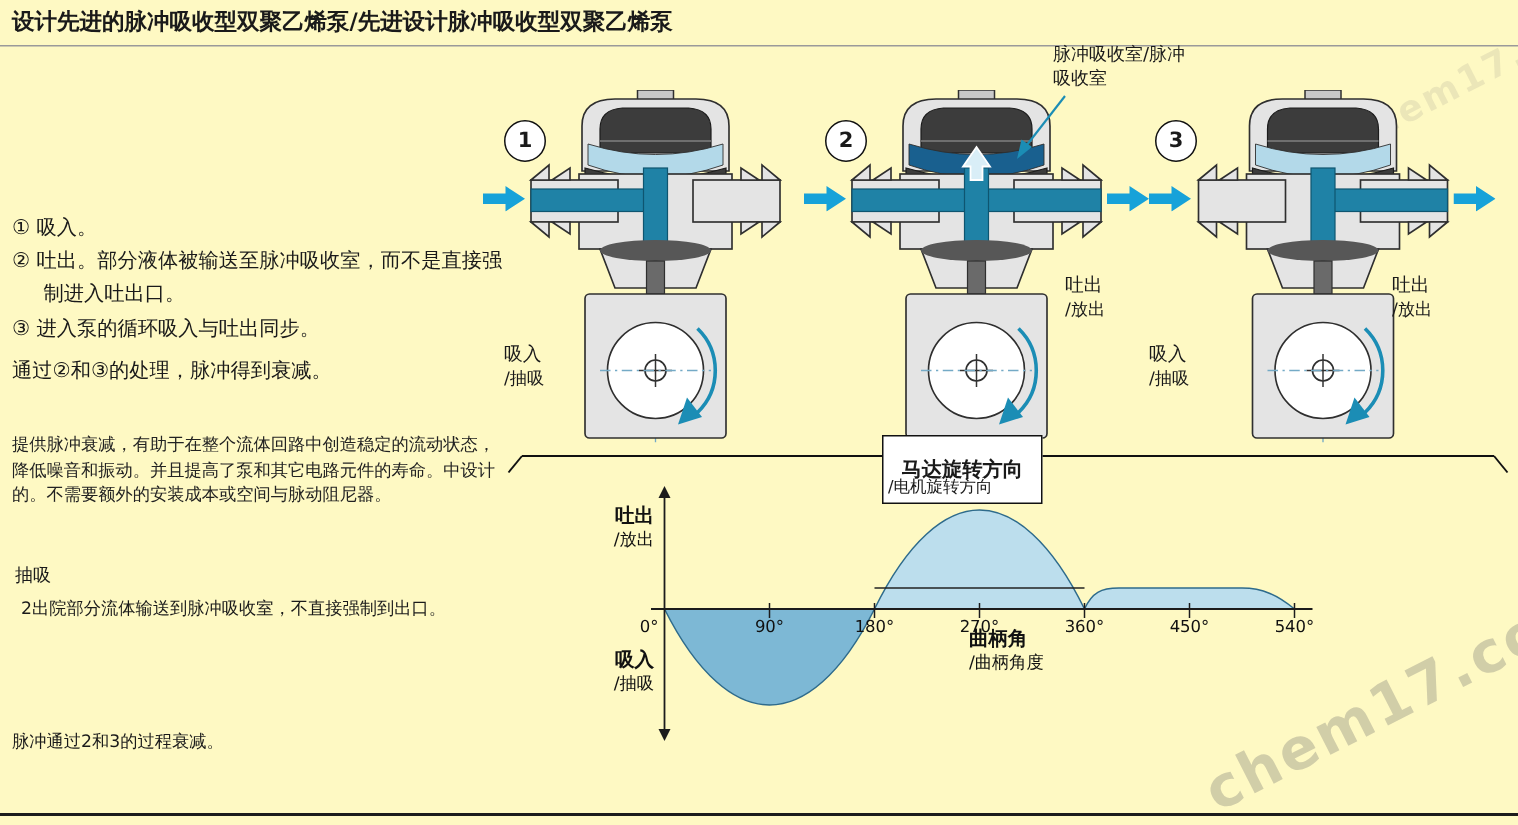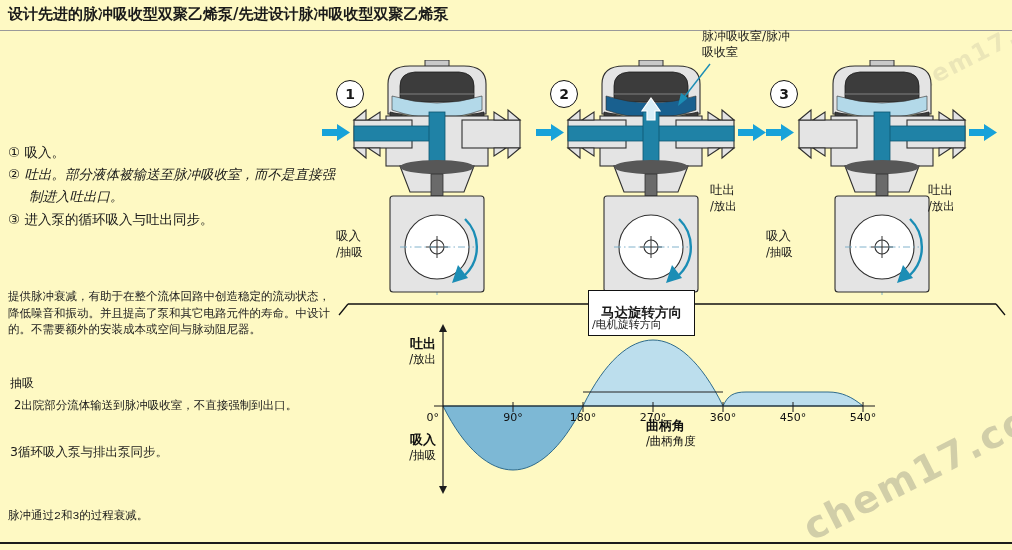--- a/index.html
+++ b/index.html
@@ -54,27 +54,27 @@
 <div class="canvas">
 
   <div class="t title" style="left:8px;top:5px;">设计先进的脉冲吸收型双聚乙烯泵/先进设计脉冲吸收型双聚乙烯泵</div>
   <div class="hr"></div>
   <div class="bottomline"></div>
 
   <div class="wm wm-top" style="left:836px;top:48px;font-size:24px;">ww.chem17.com</div>
   <div class="wm" style="left:790px;top:442px;font-size:38px;">chem17.com</div>
 
   <div class="t step" style="left:8px;top:141px;">① 吸入。</div>
-  <div class="t step" style="left:8px;top:163px;font-style:italic;">② 吐出。部分液体被输送至脉冲吸收室，而不是直接强制进入吐出口。</div>
+  <div class="t step" style="left:8px;top:163px;">② 吐出。部分液体被输送至脉冲吸收室，而不是直接强制进入吐出口。</div>
   <div class="t step" style="left:8px;top:208px;">③ 进入泵的循环吸入与吐出同步。</div>
+  <div class="t" style="left:8px;top:238px;font-size:13.5px;">通过②和③的处理，脉冲得到衰减。</div>
   <div class="t p2" style="left:8px;top:288px;">提供脉冲衰减，有助于在整个流体回路中创造稳定的流动状态，降低噪音和振动。并且提高了泵和其它电路元件的寿命。中设计的。不需要额外的安装成本或空间与脉动阻尼器。</div>
   <div class="t" style="left:10px;top:375px;font-size:12px;">抽吸</div>
   <div class="t small" style="left:14px;top:398px;width:322px;">2出院部分流体输送到脉冲吸收室，不直接强制到出口。</div>
-  <div class="t" style="left:10px;top:444px;font-size:12.5px;">3循环吸入泵与排出泵同步。</div>
-  <div class="t small" style="left:8px;top:508px;font-family:Liberation Mono, monospace;">脉冲通过2和3的过程衰减。</div>
+  <div class="t small" style="left:8px;top:487px;">脉冲通过2和3的过程衰减。</div>
 
   <div class="pump" style="left:352px;top:60px;"><svg class="pump-svg" width="170" height="235" viewBox="0 0 170 235">
     <line class="cl" x1="85" y1="0" x2="85" y2="235"></line>
     <rect class="metal" x="73" y="0" width="24" height="8"></rect>
     <path class="body" d="M36,54 L36,24 Q36,6 58,6 L112,6 Q134,6 134,24 L134,54 Z"></path>
     <path class="dark" d="M48,42 L48,26 Q48,13 63,12 L107,12 Q122,13 122,26 L122,42 Z"></path>
     <line x1="48" y1="34" x2="122" y2="34" stroke="#808080" stroke-width="1"></line>
     <path class="chamber" d="M40,50 Q85,66 130,50 L130,36 Q85,50 40,36 Z" fill="#b3d9e9"></path>
     <path class="dark" d="M38,52 Q85,66 132,52 L132,58 Q85,72 38,58 Z"></path>
     <rect class="body" x="34" y="56" width="102" height="50"></rect>

